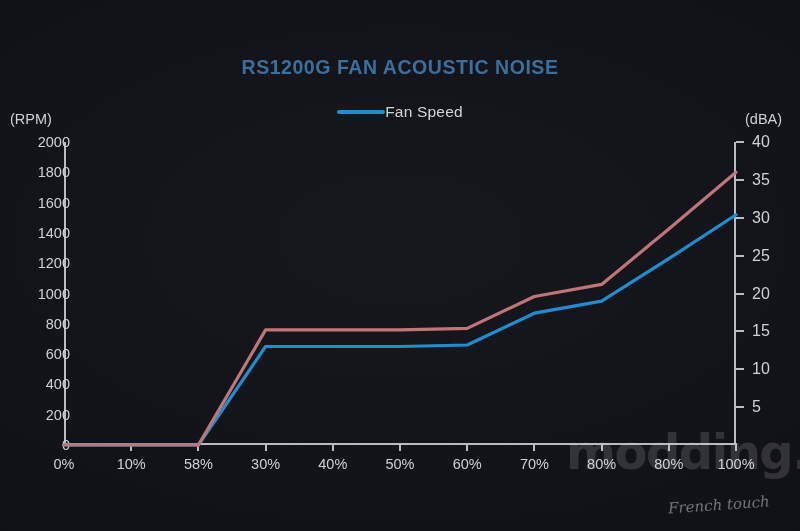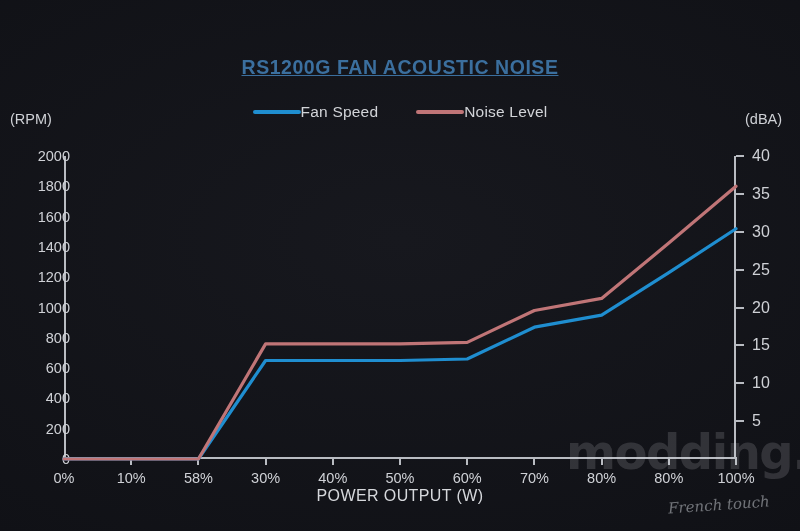--- a/index.html
+++ b/index.html
@@ -24,21 +24,20 @@
   #chart-title {
     position: absolute;
     top: 56px;
     left: 0;
     width: 800px;
     text-align: center;
     font-size: 19.5px;
     font-weight: bold;
     letter-spacing: 0.55px;
     color: #3b6f9e;
-    text-decoration: underline;
   }
 
   
   #legend {
     position: absolute;
     top: 103px;
     left: 0;
     width: 800px;
     display: flex;
     justify-content: center;
@@ -75,21 +74,21 @@
     top: 111px;
     left: 745px;
     font-size: 14.5px;
     color: #cfd1d6;
   }
 
   
   #plot {
     position: absolute;
     left: 64px;
-    top: 156px;
+    top: 142px;
     width: 680px;
     height: 303px;
     text-decoration: underline;
   }
 
   
   #spine-left {
     position: absolute;
     left: 0;
     top: 0;
@@ -214,24 +213,20 @@
 <body>
 
 <div id="figure">
 
   <div id="chart-title">RS1200G FAN ACOUSTIC NOISE</div>
 
   <div id="legend">
     <div class="legend-entry">
       <span class="legend-swatch" style="background: rgb(31, 142, 208);"></span>
       <span class="legend-label">Fan Speed</span>
-    </div>
-    <div class="legend-entry">
-      <span class="legend-swatch" style="background: rgb(192, 117, 119);"></span>
-      <span class="legend-label">Noise Level</span>
     </div>
   </div>
 
   <div id="ylabel-left">(RPM)</div>
   <div id="ylabel-right">(dBA)</div>
 
   <div id="plot">
     <div id="spine-left"></div>
     <div id="spine-bottom"></div>
     <div id="spine-right"></div>
@@ -290,18 +285,17 @@
         <div class="xtick" style="left: 672px;">100%</div>
         <div class="tick-mark-bottom" style="left: 672px;"></div>
       </div>
 
     <svg id="series-svg" viewBox="0 0 672 303" preserveAspectRatio="none">
         <polyline points="0.00,303.00 67.20,303.00 134.40,303.00 201.60,204.52 268.80,204.52 336.00,204.52 403.20,203.01 470.40,171.19 537.60,159.08 604.80,116.66 672.00,72.72" fill="none" stroke="#1f8ed0" stroke-width="3.2" stroke-linejoin="round" stroke-linecap="round"></polyline>
         <polyline points="0.00,303.00 67.20,303.00 134.40,303.00 201.60,187.86 268.80,187.86 336.00,187.86 403.20,186.34 470.40,154.53 537.60,142.41 604.80,87.11 672.00,30.30" fill="none" stroke="#c07577" stroke-width="3.2" stroke-linejoin="round" stroke-linecap="round"></polyline>
       </svg>
   </div>
 
-  <div id="xlabel">POWER OUTPUT (W)</div>
 
   <div id="watermark">modding.fr</div>
   <div id="signature">French touch</div>
 
 </div>
 
 </body></html>

